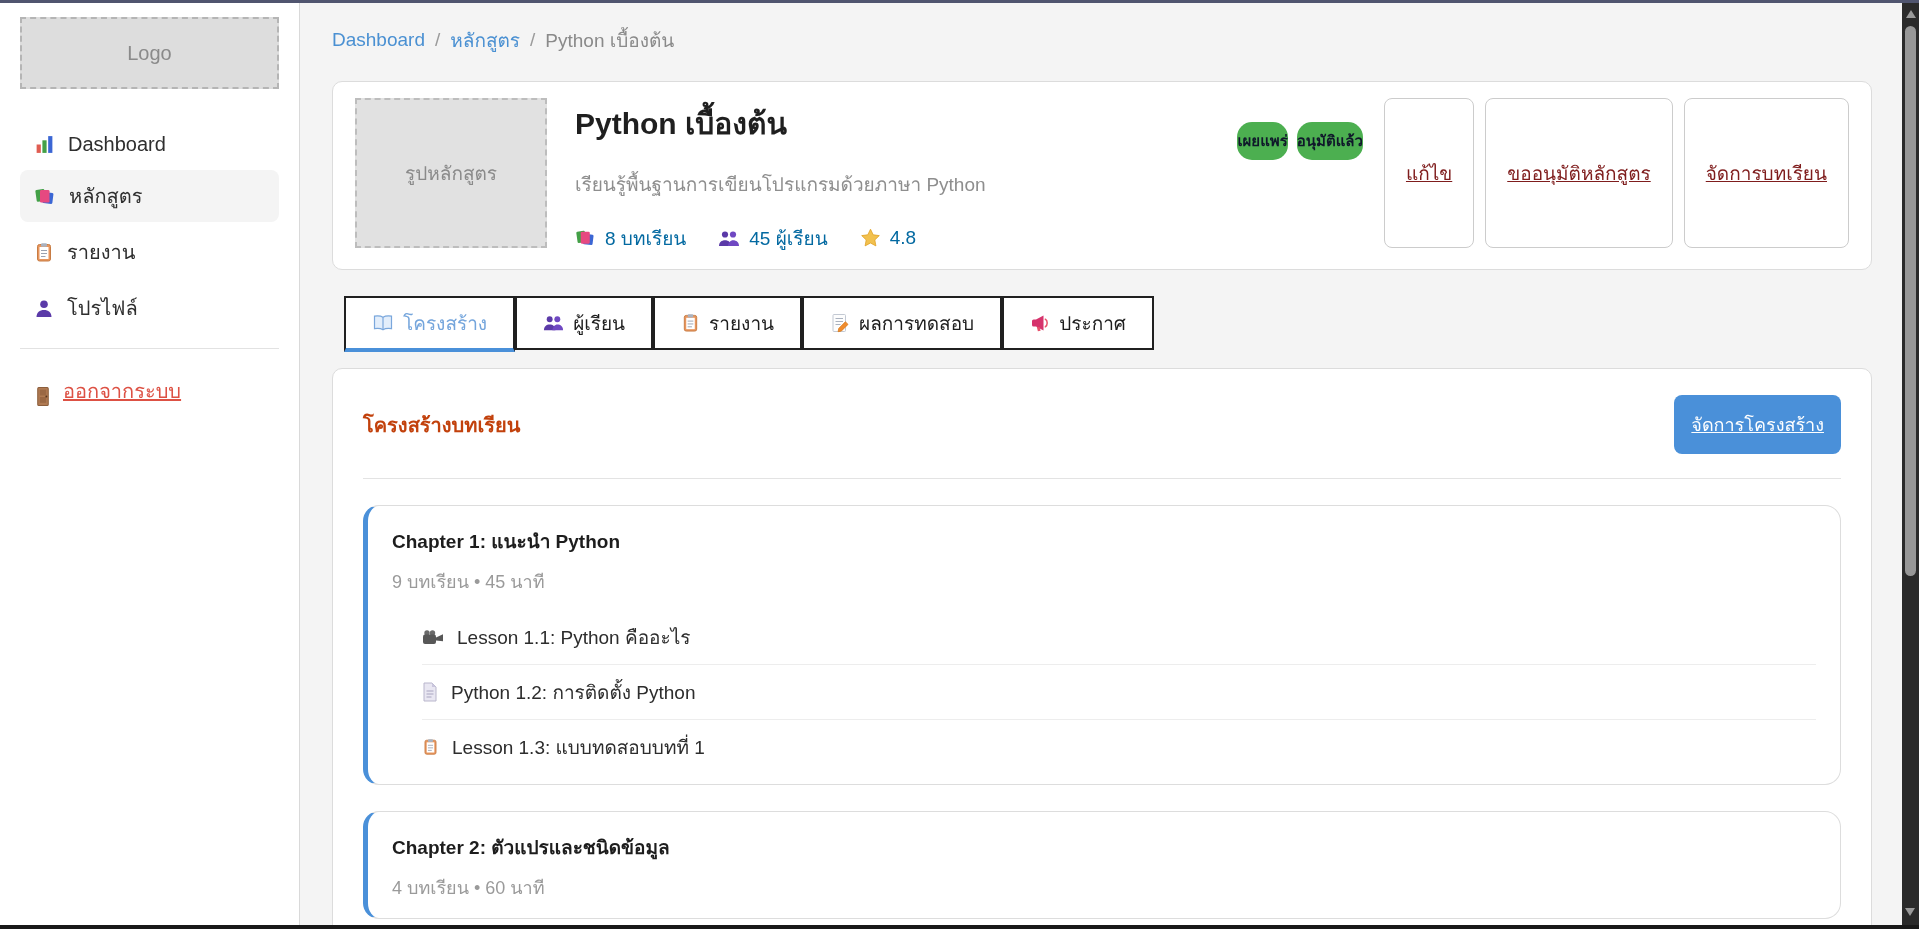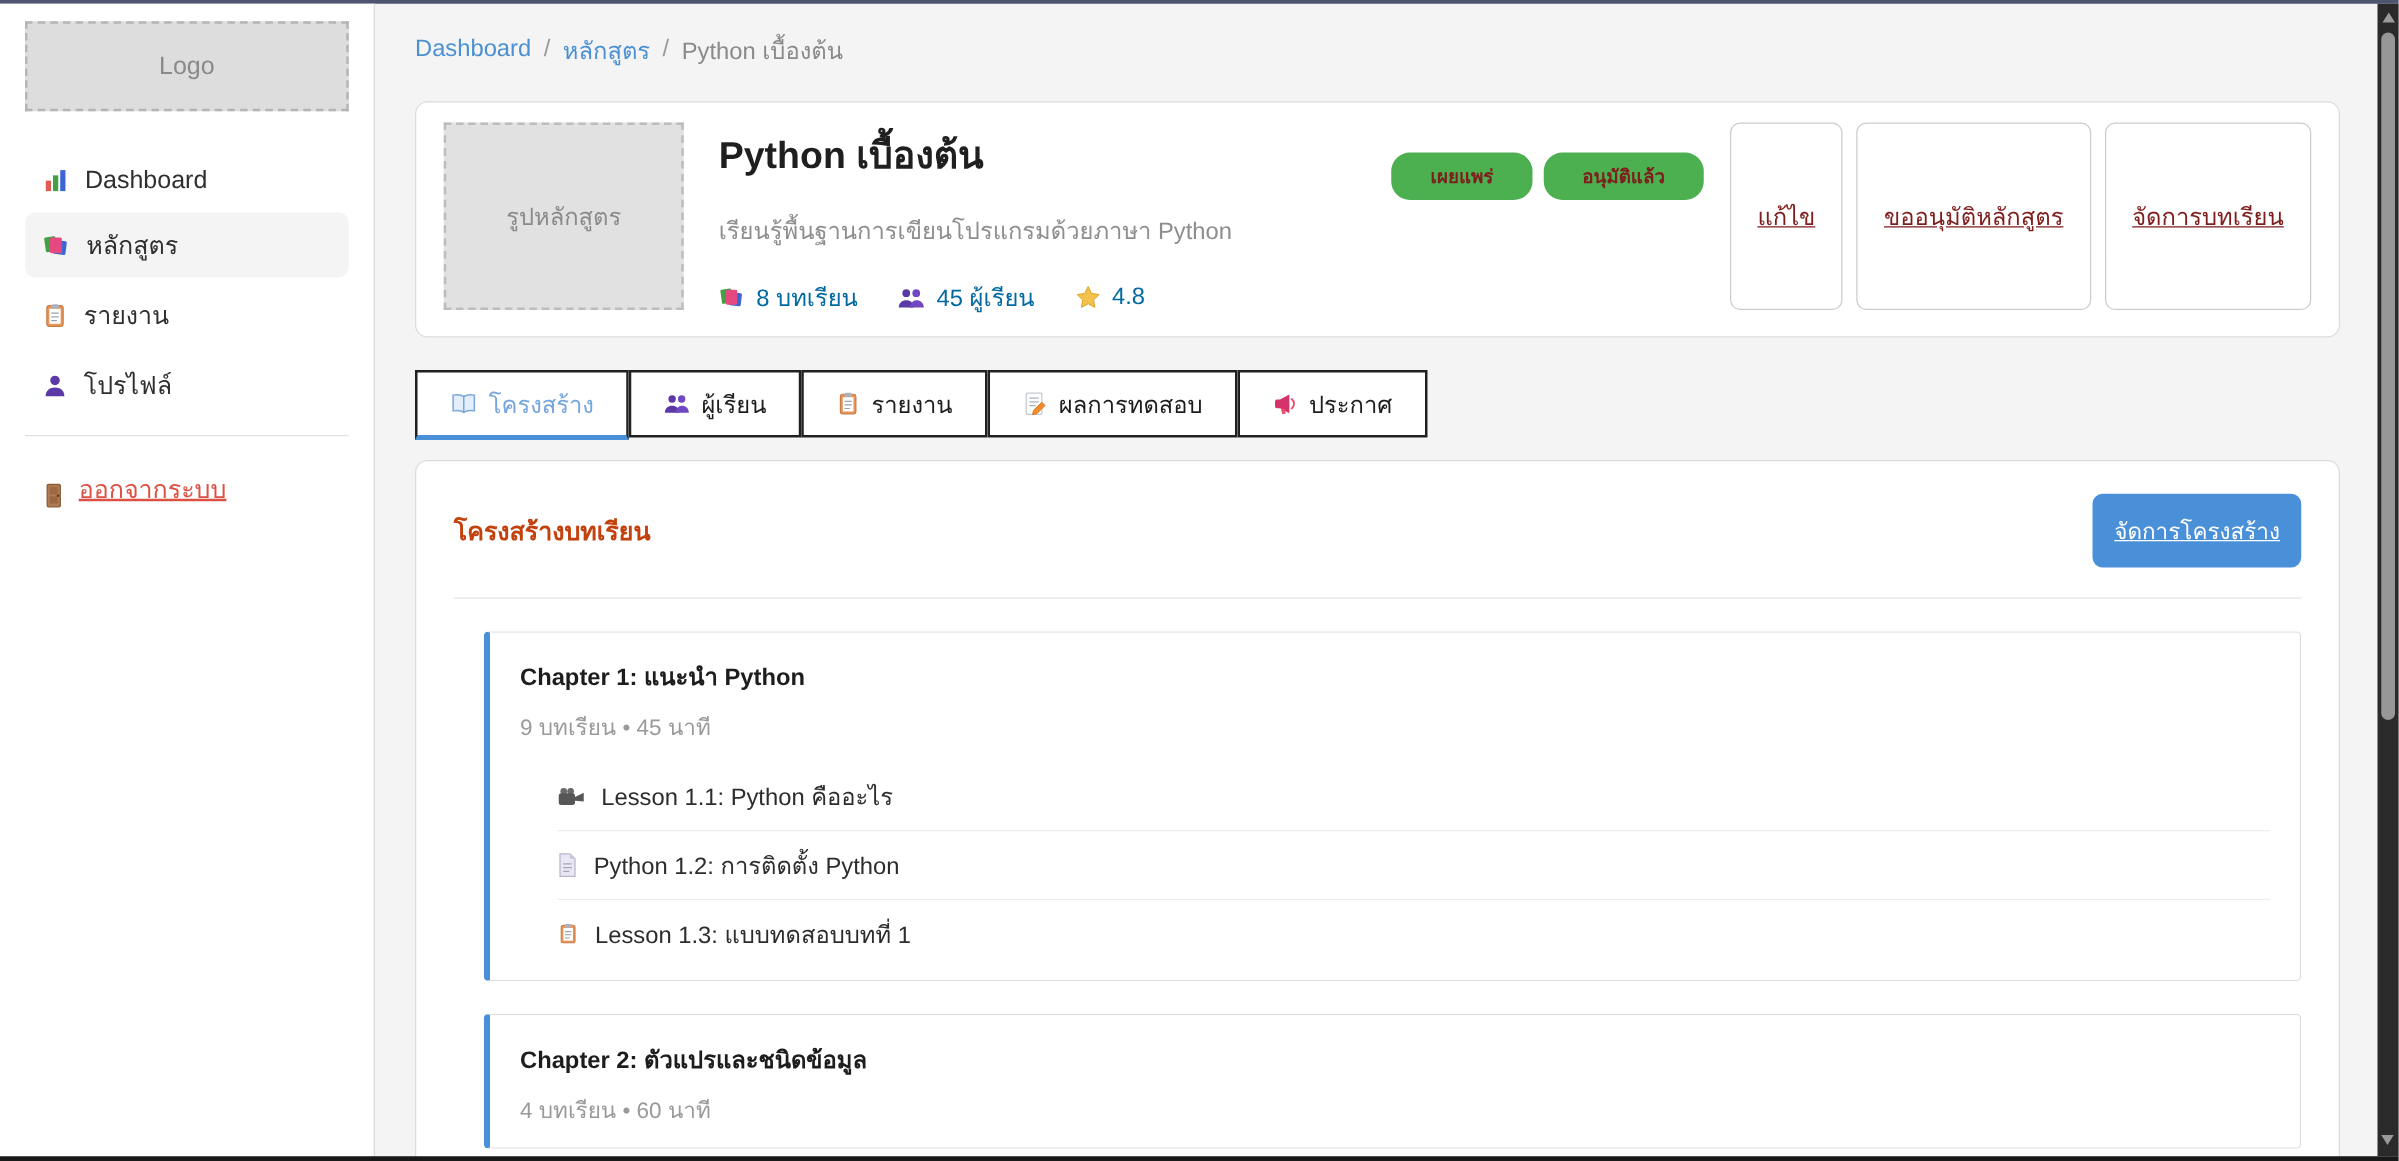--- a/index.html
+++ b/index.html
@@ -58,32 +58,32 @@
   }
   .course-info { flex: 1; min-width: 0; padding-top: 2px; }
   .course-title { font-size: 30px; font-weight: bold; color: #1f1f1f; }
   .course-desc { font-size: 19px; color: #8e8e8e; margin-top: 22px; }
   .course-stats { display: flex; gap: 32px; margin-top: 24px; font-size: 19px; color: #0369a1; }
   .stat { display: flex; align-items: center; gap: 9px; }
 
   .course-side { display: flex; align-items: flex-start; gap: 11px; }
   .badges { display: flex; gap: 9px; margin-top: 24px; margin-right: 10px; }
   .badge {
-    background: #4caf50; color: #7f1d1d; font-size: 15px; font-weight: bold;
-    padding: 7px 31px; border-radius: 15px; white-space: nowrap;
+    background: #4caf50; color: #0f172a; font-size: 15px; font-weight: bold;
+    padding: 7px 0; border-radius: 15px; white-space: nowrap;
   }
   .action-box {
     border: 1px solid #cccccc; border-radius: 8px; background: #fff;
     height: 150px; display: flex; align-items: center; justify-content: center;
     padding: 0 21px; cursor: pointer;
   }
   .action-link { color: #7f1d1d; font-size: 19px; text-decoration: underline; white-space: nowrap; }
 
   
-  .tabs { display: flex; margin-top: 26px; align-items: flex-start; }
+  .tabs { display: flex; margin-top: 26px; align-items: flex-start; margin-left: 12px; }
   .tab {
     display: flex; align-items: center; gap: 9px;
     padding: 10px 26px; background: #fff; border: 2px solid #202020;
     font-size: 19px; color: #1d1d1d; cursor: pointer; white-space: nowrap;
   }
   .tab.active { color: #74a5dc; border-bottom: 4px solid #4a90d9; }
 
   
   .content-card {
     background: #fff; border: 1px solid #dcdcdc; border-radius: 10px;
@@ -92,22 +92,22 @@
   .content-header { display: flex; align-items: center; justify-content: space-between; }
   .section-heading { font-size: 20px; font-weight: bold; color: #c2410c; }
   .manage-btn {
     background: #4a90d9; color: #fff; border: none; border-radius: 8px;
     padding: 15px 17px; font-size: 18px; text-decoration: underline;
     font-family: inherit; cursor: pointer;
   }
   .content-divider { border-bottom: 1px solid #e3e3e3; margin-top: 24px; }
 
   .chapter {
-    border: 1px solid #dddddd; border-left: 5px solid #4a90d9; border-radius: 4px;
-    padding: 20px 24px 16px; margin-top: 26px; background: #fff; margin-left: 24px;
+    border: 1px solid #dddddd; border-left: 5px solid #4a90d9; border-radius: 16px;
+    padding: 20px 24px 16px; margin-top: 26px; background: #fff;
   }
   .chapter-title { font-size: 19px; font-weight: bold; color: #1d1d1d; }
   .chapter-meta { font-size: 18px; color: #9a9a9a; margin-top: 11px; }
   .lessons { margin: 14px 0 0 30px; }
   .lesson {
     display: flex; align-items: center; gap: 13px;
     padding: 12px 0; border-bottom: 1px solid #ededed;
     font-size: 19px; color: #2d2d2d;
   }
   .lesson:last-child { border-bottom: none; padding-bottom: 6px; }

